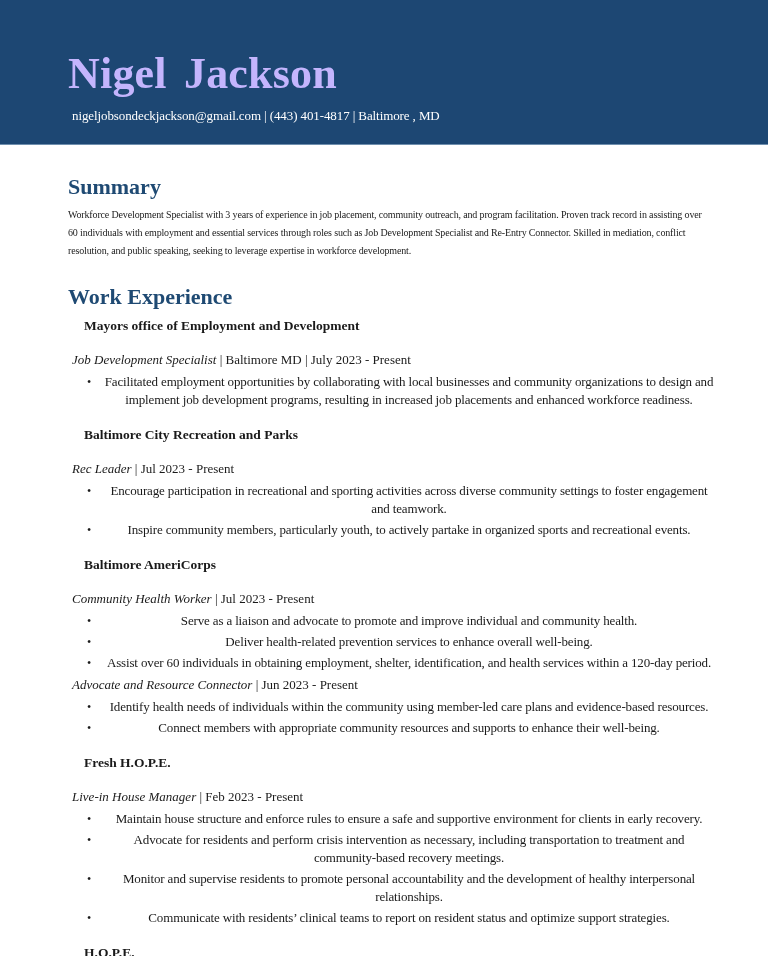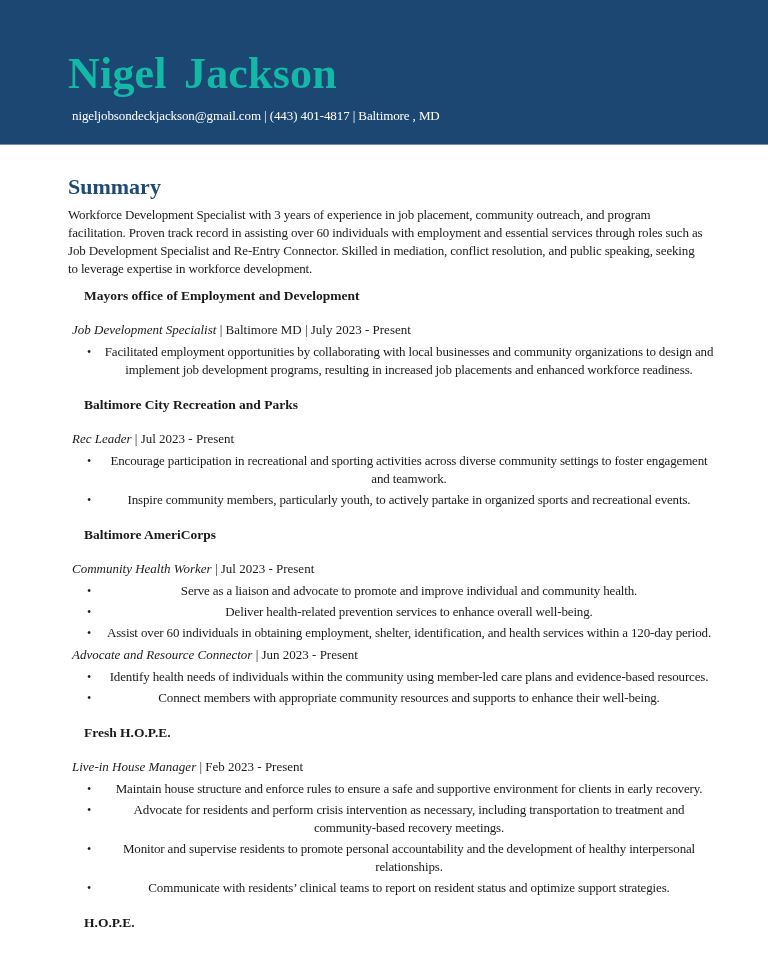--- a/index.html
+++ b/index.html
@@ -11,37 +11,37 @@
   }
   .header {
     background: #1d4773;
     height: 145px;
     border-bottom: 1px solid #6f8fae;
     position: relative;
     box-sizing: border-box;
   }
   .name {
     position: absolute; left: 68px; top: 52px;
-    font-size: 44px; font-weight: bold; color: #14b8a6;
+    font-size: 44px; font-weight: bold; color: #c4b5fd;
     letter-spacing: 0.2px; line-height: 1;
     word-spacing: 6px;
   }
   .contact {
     position: absolute; left: 72px; top: 109px;
     font-size: 13px; color: #ffffff; line-height: 1;
     letter-spacing: -0.1px;
   }
   .main { padding: 4px 52px 0 68px; }
   .section-title {
     color: #1f4a73; font-weight: bold; font-size: 22px;
     margin: 0; line-height: 1;
   }
   .summary-title { padding-top: 27px; }
   .summary-text {
-    margin: 8px 12px 0 0; font-size: 13px; line-height: 18px;
+    margin: 8px 12px 0 0; font-size: 10px; line-height: 18px;
     letter-spacing: -0.15px;
   }
   .work-title { margin-top: 26px; }
   .job { }
   .company {
     font-weight: bold; font-size: 13.5px; line-height: 19px;
     margin: 16px;
   }
   .first-company { margin-top: 8px; }
   .role-line { font-size: 13px; line-height: 18px; margin: 4px; }
@@ -66,20 +66,21 @@
   <div class="contact">nigeljobsondeckjackson@gmail.com | (443) 401-4817 | Baltimore , MD</div>
 </div>
 
 <div class="main">
   <section>
     <h2 class="section-title summary-title">Summary</h2>
     <p class="summary-text">Workforce Development Specialist with 3 years of experience in job placement, community outreach, and program facilitation. Proven track record in assisting over 60 individuals with employment and essential services through roles such as Job Development Specialist and Re-Entry Connector. Skilled in mediation, conflict resolution, and public speaking, seeking to leverage expertise in workforce development.</p>
   </section>
 
   <section>
+    <h2 class="section-title work-title">Work Experience</h2>
 
     <div class="job">
       <p class="company first-company">Mayors office of Employment and Development</p>
       <p class="role-line"><span class="role">Job Development Specialist</span><span> | Baltimore MD | July 2023 - Present</span></p>
       <ul class="bullets">
         <li>Facilitated employment opportunities by collaborating with local businesses and community organizations to design and implement job development programs, resulting in increased job placements and enhanced workforce readiness.</li>
       </ul>
     </div>
 
     <div class="job">

